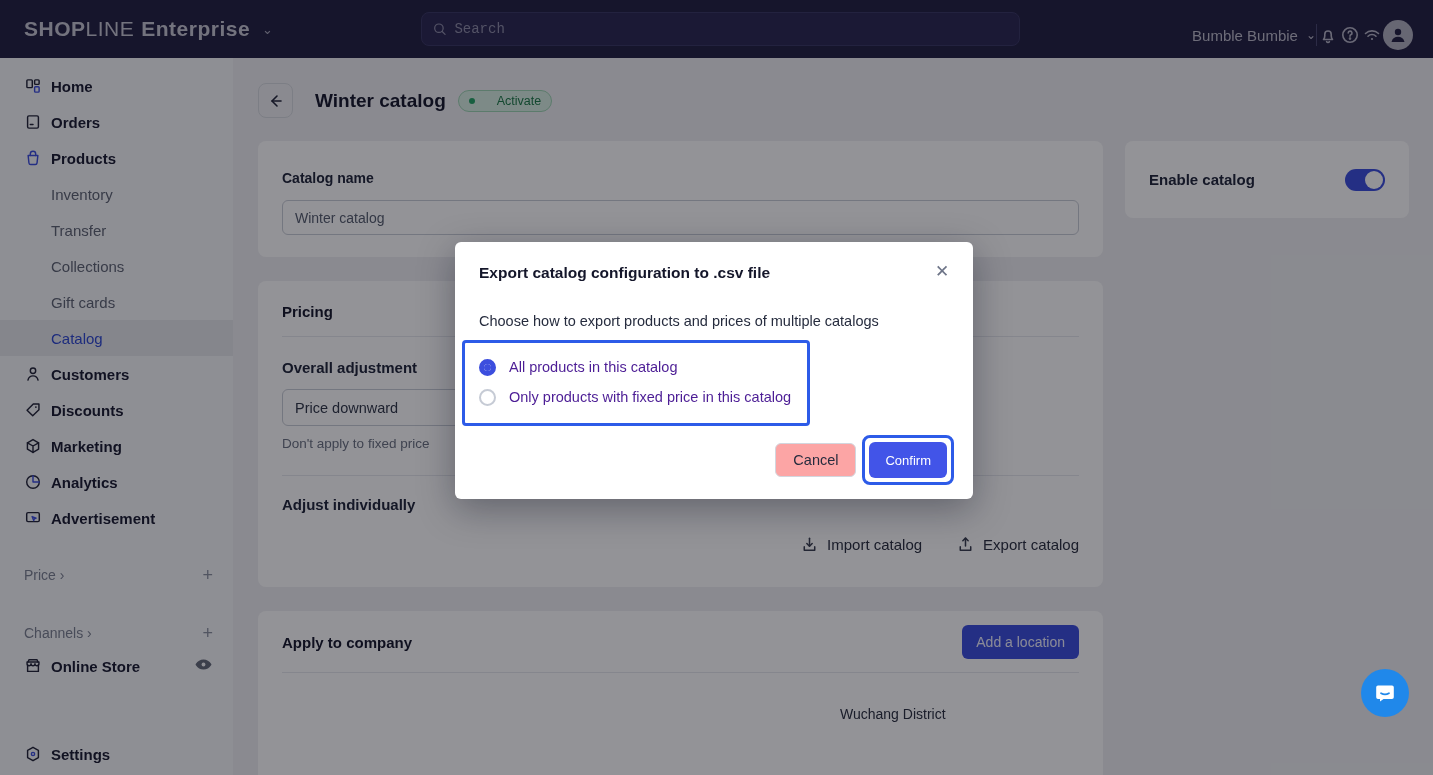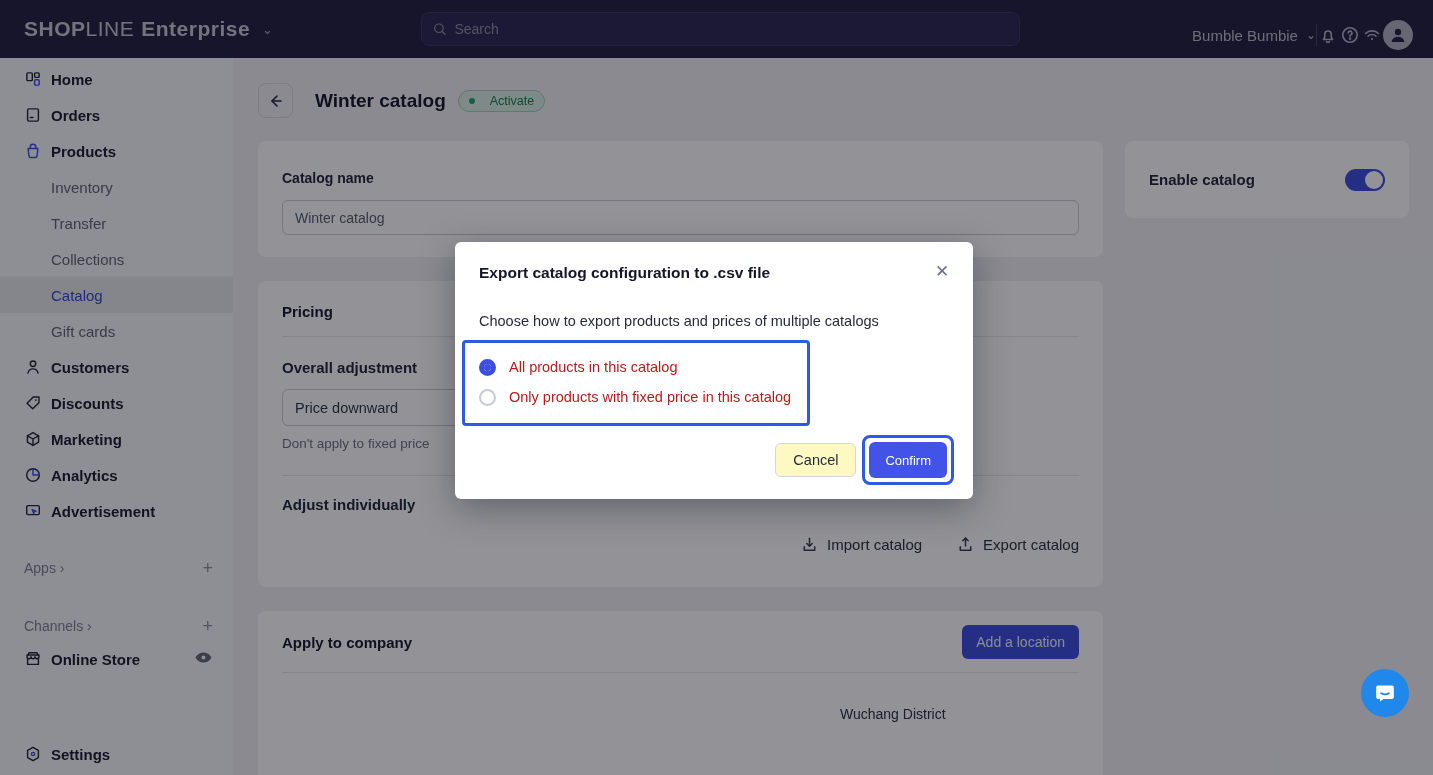--- a/index.html
+++ b/index.html
@@ -8,50 +8,50 @@
 
   
   .topbar { position:absolute; top:0; left:0; right:0; height:58px; background:#232142; display:flex; align-items:center; z-index:10; }
   .logo { display:flex; align-items:baseline; margin-left:24px; color:#c7c6d3; font-size:21px; letter-spacing:.5px; cursor:pointer; }
   .logo .p1 { font-weight:800; }
   .logo .p2 { font-weight:300; }
   .logo .p3 { font-weight:800; margin-left:7px; }
   .logo .chev { margin-left:12px; font-size:13px; color:#a7a6b8; transform:translateY(-2px); display:inline-block;}
   .searchbox { position:absolute; left:421px; top:12px; width:599px; height:34px; background:#2b2852; border:1px solid #3a3764; border-radius:8px; display:flex; align-items:center; padding:0 10px; }
   .searchbox svg { stroke:#8f8da8; }
-  .searchbox input { background:transparent; border:none; outline:none; color:#c9c8d6; font-size:14px; margin-left:7px; width:100%; font-family:Liberation Sans, sans-serif; }
+  .searchbox input { background:transparent; border:none; outline:none; color:#c9c8d6; font-size:14px; margin-left:7px; width:100%; font-family:Liberation Mono, monospace; }
   .searchbox input::placeholder { color:#8f8da8; }
   .topbar-right { position:absolute; right:20px; top:0; height:70px; display:flex; align-items:center; color:#b6b5c6; }
   .username { font-size:15px; color:#bdbccb; display:flex; align-items:center; gap:8px; cursor:pointer; }
   .username .chev { font-size:12px; }
   .tb-divider { width:1px; height:22px; background:#4a4870; }
   .tb-ic { width:22px; height:22px; display:flex; align-items:center; justify-content:center; cursor:pointer; }
   .avatar { width:30px; height:30px; border-radius:50%; background:#b2b1c0; display:flex; align-items:center; justify-content:center; cursor:pointer; }
 
   
   .sidebar { position:absolute; top:58px; left:0; bottom:0; width:233px; background:#f7f8fa; z-index:5; }
-  .nav { padding-top:3px; }
+  .nav { padding-top:10px; }
   .nav-item { height:36px; display:flex; align-items:center; padding-left:24px; font-size:15px; font-weight:700; color:#191b30; cursor:pointer; }
   .nav-item .nico { width:18px; height:18px; margin-right:9px; display:flex; align-items:center; justify-content:center; color:#232538; }
   .nav-item .nico.blue { color:#3c4ede; }
   .nav-sub { height:36px; display:flex; align-items:center; padding-left:51px; font-size:15px; color:#5f6574; cursor:pointer; }
   .nav-sub.active { background:#e7e8ec; color:#2f49d1; }
   .section-row { height:30px; display:flex; align-items:center; justify-content:space-between; padding:0 20px 0 24px; color:#7b8191; font-size:14px; cursor:pointer; }
   .section-row .plus { font-size:18px; color:#8b91a0; cursor:pointer; }
   .store-row { height:36px; display:flex; align-items:center; padding:0 20px 0 24px; font-size:15px; font-weight:700; color:#191b30; cursor:pointer; }
   .store-row .nico { width:18px; height:18px; margin-right:9px; color:#232538; }
   .store-row .eye { margin-left:auto; color:#646a79; }
   .settings-row { position:absolute; bottom:0; left:0; right:0; height:42px; display:flex; align-items:center; padding-left:24px; font-size:15px; font-weight:700; color:#191b30; cursor:pointer; }
   .settings-row .nico { width:18px; height:18px; margin-right:9px; color:#232538; }
 
   
   .page-header { position:absolute; left:258px; top:83px; display:flex; align-items:center; z-index:6; }
   .back-btn { width:35px; height:35px; border:1px solid #d7dae0; border-radius:8px; display:flex; align-items:center; justify-content:center; color:#23263a; cursor:pointer; background:transparent; }
   .page-title { font-size:19px; font-weight:800; color:#16182c; margin-left:22px; }
-  .badge { margin-left:12px; display:flex; align-items:center; gap:15px; height:22px; padding:0 10px; border-radius:11px; background:#d9f0e2; border:1px solid #9ed4b4; color:#1d7a49; font-size:12.5px; }
+  .badge { margin-left:12px; display:flex; align-items:center; gap:22px; height:22px; padding:0 10px; border-radius:11px; background:#d9f0e2; border:1px solid #9ed4b4; color:#1d7a49; font-size:12.5px; }
   .badge .dot { width:6px; height:6px; border-radius:50%; background:#24a express;}
   .badge .dot { width:6px; height:6px; border-radius:50%; background:#25a366; }
 
   .card { position:absolute; background:#ffffff; border-radius:8px; z-index:6; }
   .card-name   { left:258px; top:141px; width:845px; height:116px; padding:29px 24px; }
   .card-enable { left:1125px; top:141px; width:284px; height:77px; padding:0 24px; display:flex; align-items:center; justify-content:space-between; }
   .card-pricing{ left:258px; top:281px; width:845px; height:306px; padding:22px 24px; }
   .card-company{ left:258px; top:611px; width:845px; height:240px; padding:14px 24px; }
 
   .field-label { font-size:14px; font-weight:700; color:#20263a; }
@@ -91,23 +91,23 @@
   .modal { position:absolute; left:455px; top:242px; width:518px; height:257px; background:#ffffff; border-radius:6px; box-shadow:0 10px 36px rgba(10,12,30,.35); z-index:60; padding:22px 24px; }
   .modal-title { font-size:15.5px; font-weight:800; color:#14162a; }
   .modal-close { position:absolute; right:20px; top:18px; width:22px; height:22px; display:flex; align-items:center; justify-content:center; color:#6e7588; font-size:17px; cursor:pointer; }
   .modal-desc { margin-top:31px; font-size:14.5px; color:#262c3e; }
   .radio-annot { margin-top:11px; margin-left:-17px; width:348px; border:3px solid #2d5be8; border-radius:4px; padding:9px 12px 11px 14px; }
   .radio-row { display:flex; align-items:center; gap:13px; height:30px; cursor:pointer; }
   .radio { width:17px; height:17px; border-radius:50%; flex:0 0 auto; position:relative; }
   .radio.sel { border:5px solid #3c4ede; background:#fff; }
   .radio.sel::after { content:""; position:absolute; left:50%; top:50%; width:7px; height:7px; margin:-3.5px 0 0 -3.5px; background:#3c4ede; border-radius:50%; }
   .radio.unsel { border:2px solid #c6cbd5; }
-  .radio-label { font-size:14.5px; color:#b91c1c; }
+  .radio-label { font-size:14.5px; color:#4c1d95; }
   .modal-footer { position:absolute; right:19px; bottom:14px; display:flex; align-items:center; gap:6px; }
-  .btn-cancel { height:34px; padding:0 17px; background:#fef9c3; border:1px solid #d2d6de; border-radius:6px; font-size:14.5px; color:#262c3e; font-family:inherit; cursor:pointer; }
+  .btn-cancel { height:34px; padding:0 17px; background:#fca5a5; border:1px solid #d2d6de; border-radius:6px; font-size:14.5px; color:#262c3e; font-family:inherit; cursor:pointer; }
   .confirm-annot { border:3px solid #2d5be8; border-radius:8px; padding:4px; }
   .btn-confirm { height:36px; padding:0 16px; background:#4254e8; border:none; border-radius:6px; font-size:13px; color:#ffffff; font-family:inherit; cursor:pointer; }
 
   
   .chat { position:absolute; left:1361px; top:669px; width:48px; height:48px; border-radius:50%; background:#2088ea; z-index:70; display:flex; align-items:center; justify-content:center; cursor:pointer; }
 
   svg.ic { fill:none; stroke-width:1.6; stroke-linecap:round; stroke-linejoin:round; }
 </style>
 </head>
 <body>
@@ -193,26 +193,26 @@
     </div>
     <div class="nav-sub">
         <span>Inventory</span>
       </div>
     <div class="nav-sub">
         <span>Transfer</span>
       </div>
     <div class="nav-sub">
         <span>Collections</span>
       </div>
+    <div class="nav-sub">
+        <span>Gift cards</span>
+      </div>
     <div class="nav-sub active">
         <span>Catalog</span>
       </div>
-    <div class="nav-sub">
-        <span>Gift cards</span>
-      </div>
     <div class="nav-item">
       <span class="nico">
           <svg class="ic" width="18" height="18" viewBox="0 0 20 20" stroke="currentColor">
             <circle cx="10" cy="6.4" r="3"></circle>
             <path d="M4.4 16.8c.7-3.2 3-4.7 5.6-4.7s4.9 1.5 5.6 4.7"></path>
           </svg>
         </span>
       <span>Customers</span>
     </div>
     <div class="nav-item">
@@ -248,21 +248,21 @@
             <rect x="3" y="4" width="14" height="10" rx="1.5"></rect>
             <path d="M9 8.4l4.4 1.8-1.9.7-.7 1.9z" stroke="#3c4ede"></path>
           </svg>
         </span>
       <span>Advertisement</span>
     </div>
   </div>
 
   <div style="margin-top:24px;">
     <div class="section-row">
-      <span><span>Apps</span> <span>›</span></span>
+      <span><span>Price</span> <span>›</span></span>
       <span class="plus">+</span>
     </div>
   </div>
   <div style="margin-top:28px;">
     <div class="section-row">
       <span><span>Channels</span> <span>›</span></span>
       <span class="plus">+</span>
     </div>
     <div class="store-row">
       <span class="nico"><svg class="ic" width="18" height="18" viewBox="0 0 20 20" stroke="currentColor">

